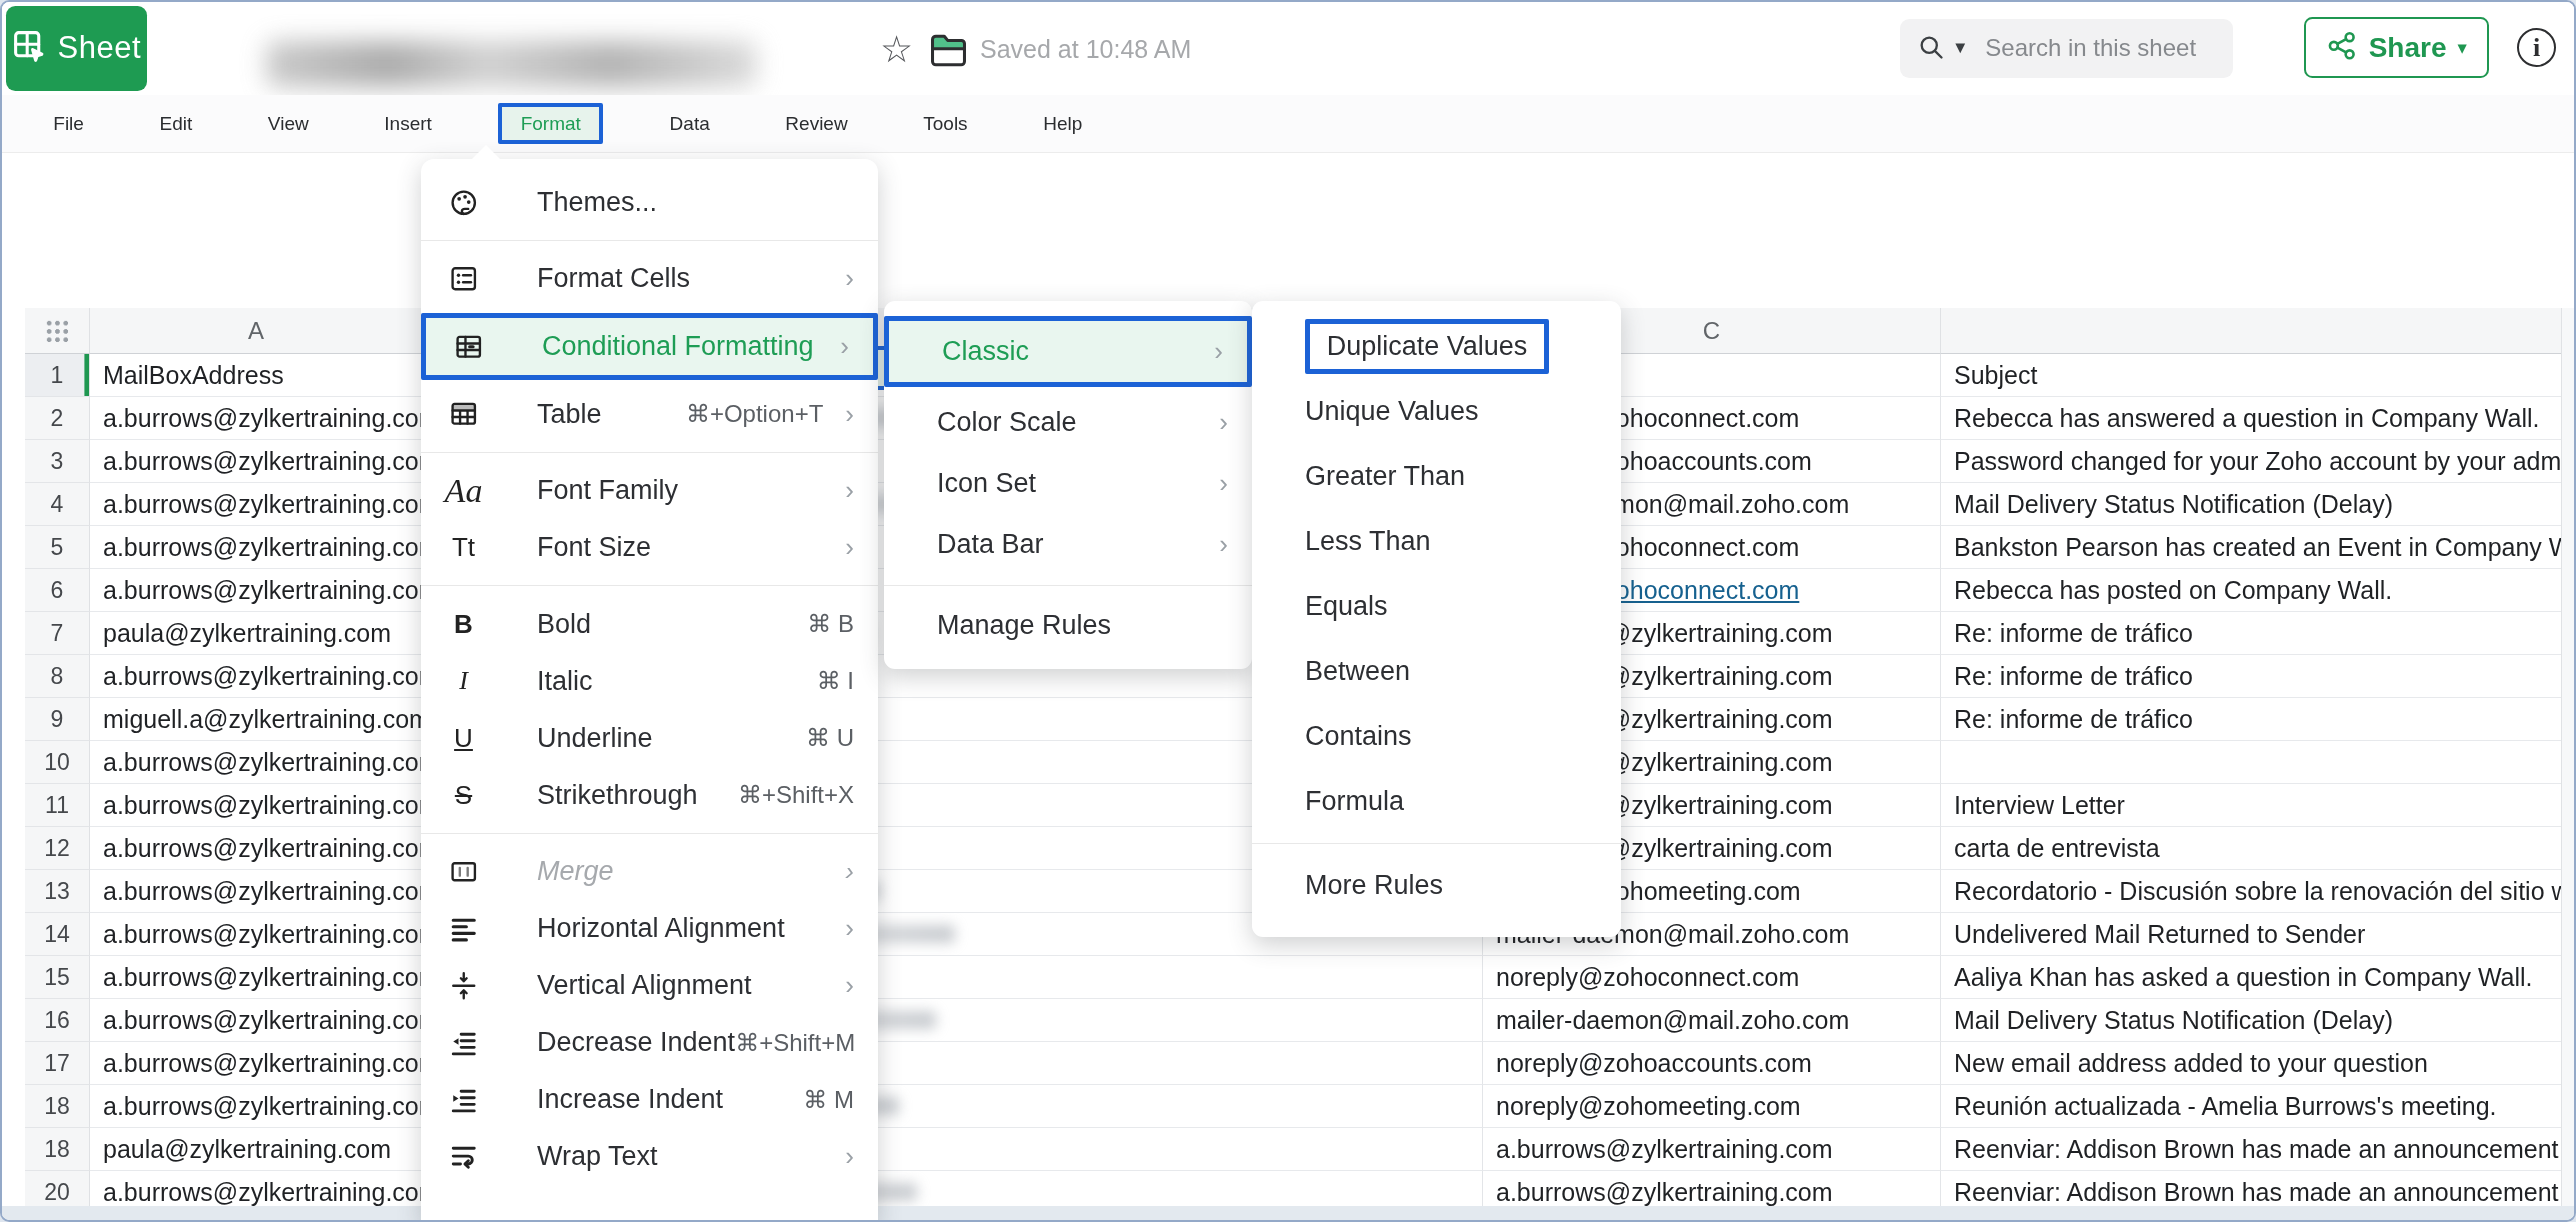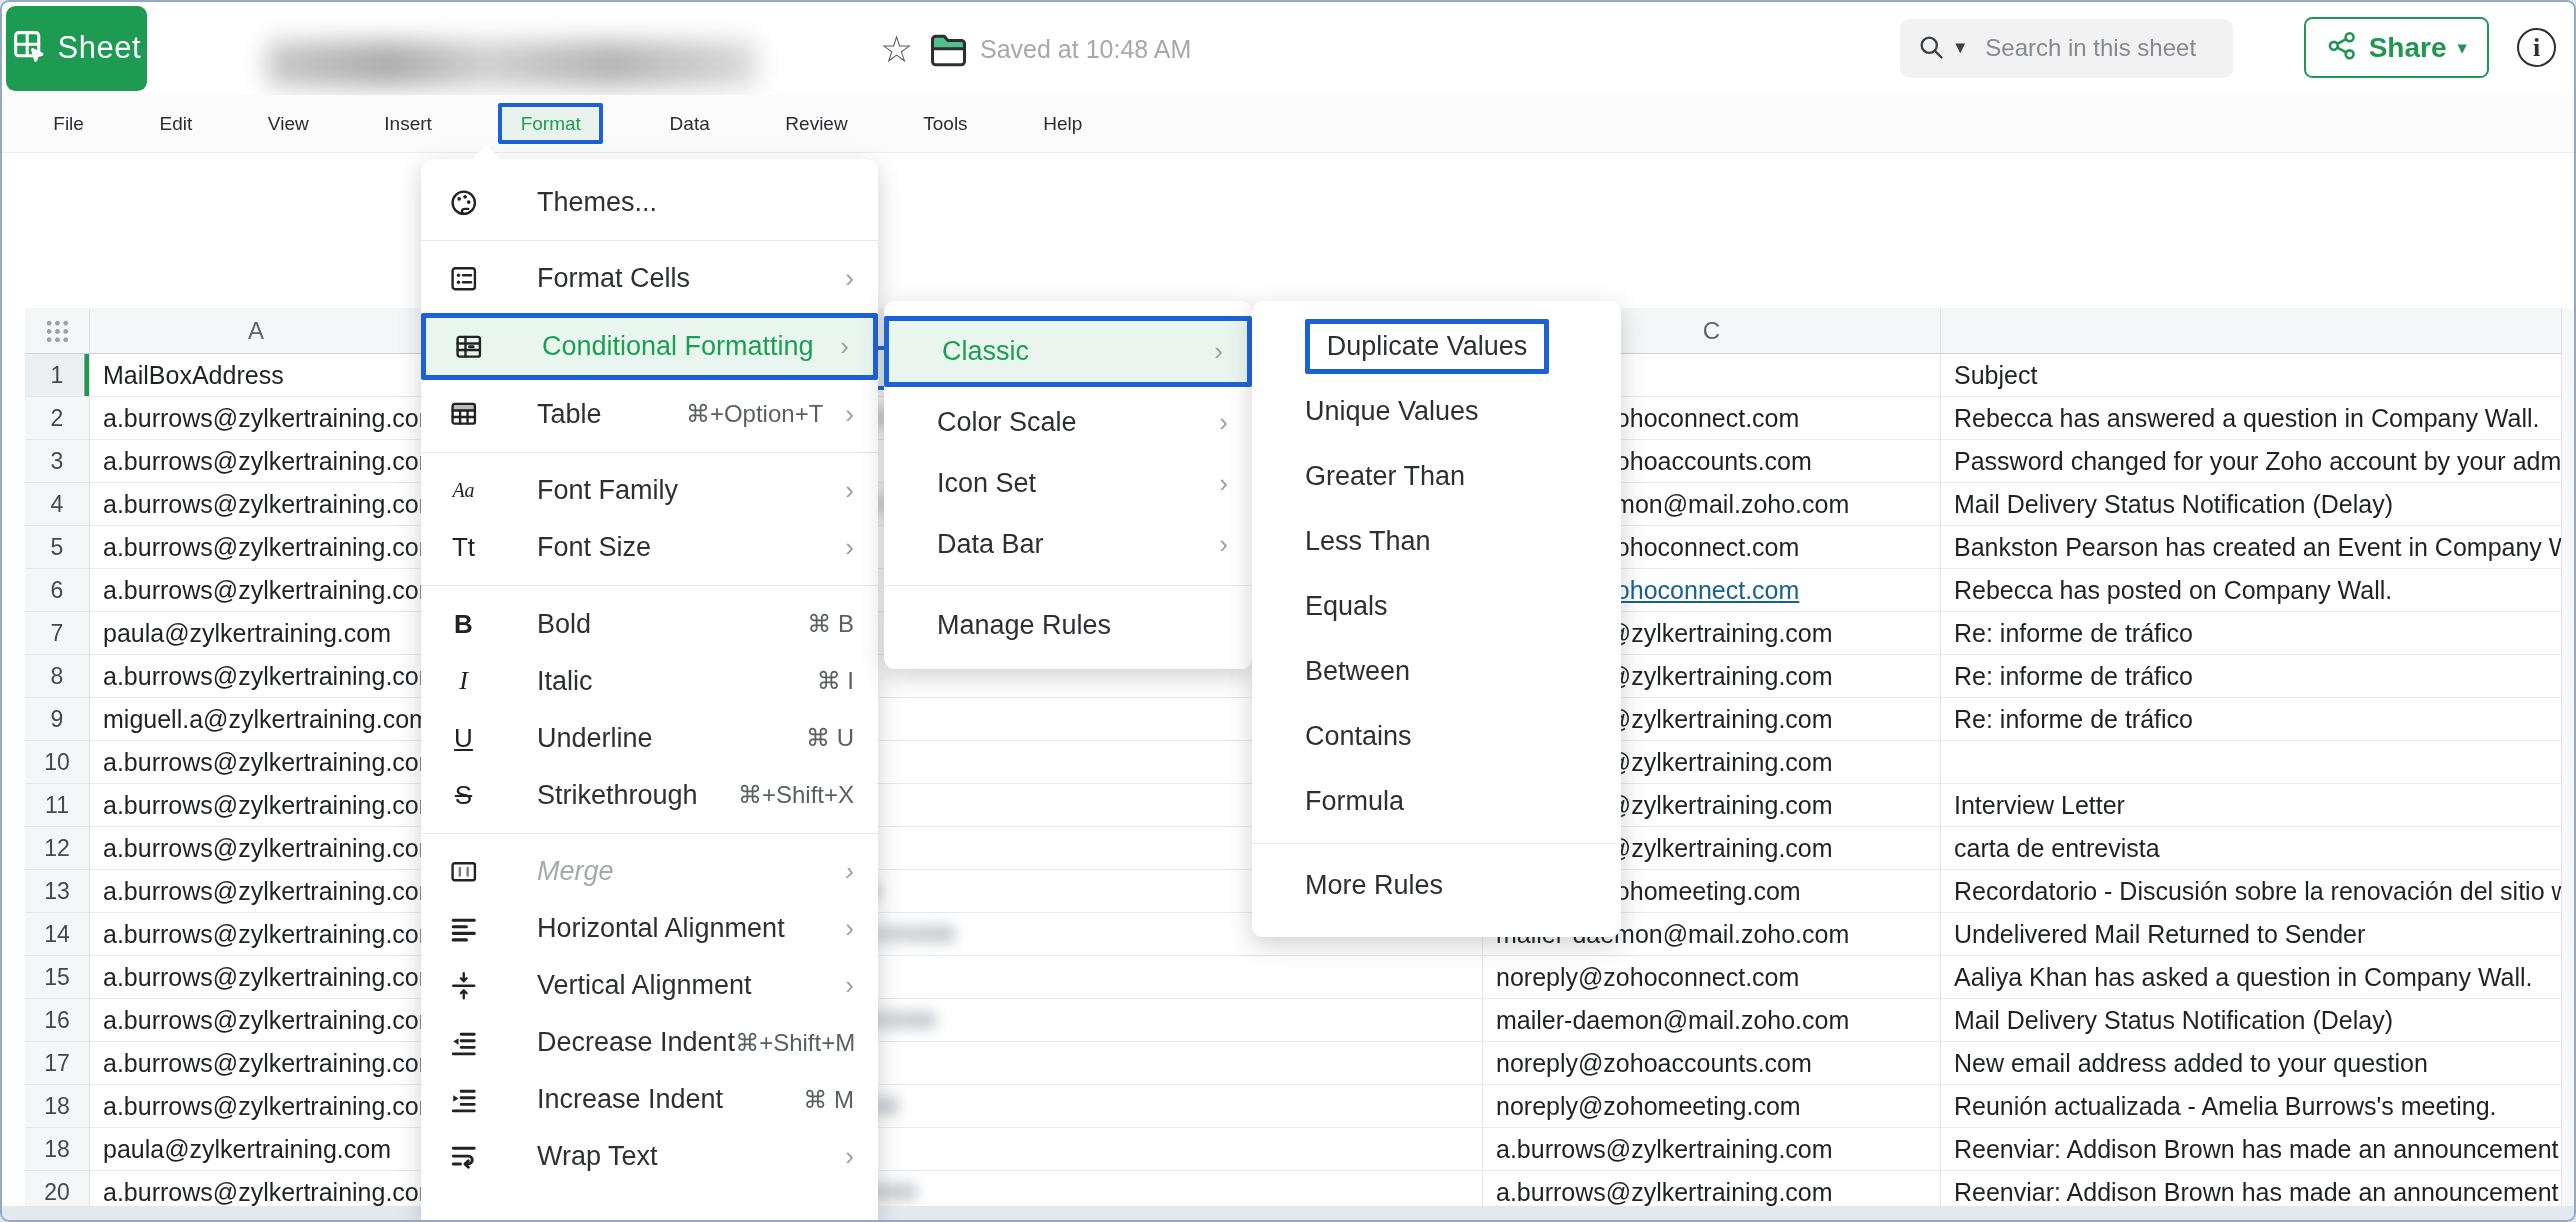--- a/index.html
+++ b/index.html
@@ -513,21 +513,21 @@
             <rect x="3.5" y="4.5" width="17" height="5" class="f" opacity=".3"></rect>
           </svg>
         </span>
         <span class="lbl">Table</span>
         <span class="sc">⌘+Option+T</span>
         <span class="chev">›</span>
       </div>
       <div class="msep"></div>
       <div class="mi">
         <span class="ic">
-          <span class="gI" style="font-size:20px">Aa</span>
+          <span class="gI" style="font-size:34px">Aa</span>
         </span>
         <span class="lbl">Font Family</span>
         <span class="chev">›</span>
       </div>
       <div class="mi">
         <span class="ic">
           <span class="" style="font-size:26px">Tt</span>
         </span>
         <span class="lbl">Font Size</span>
         <span class="chev">›</span>

